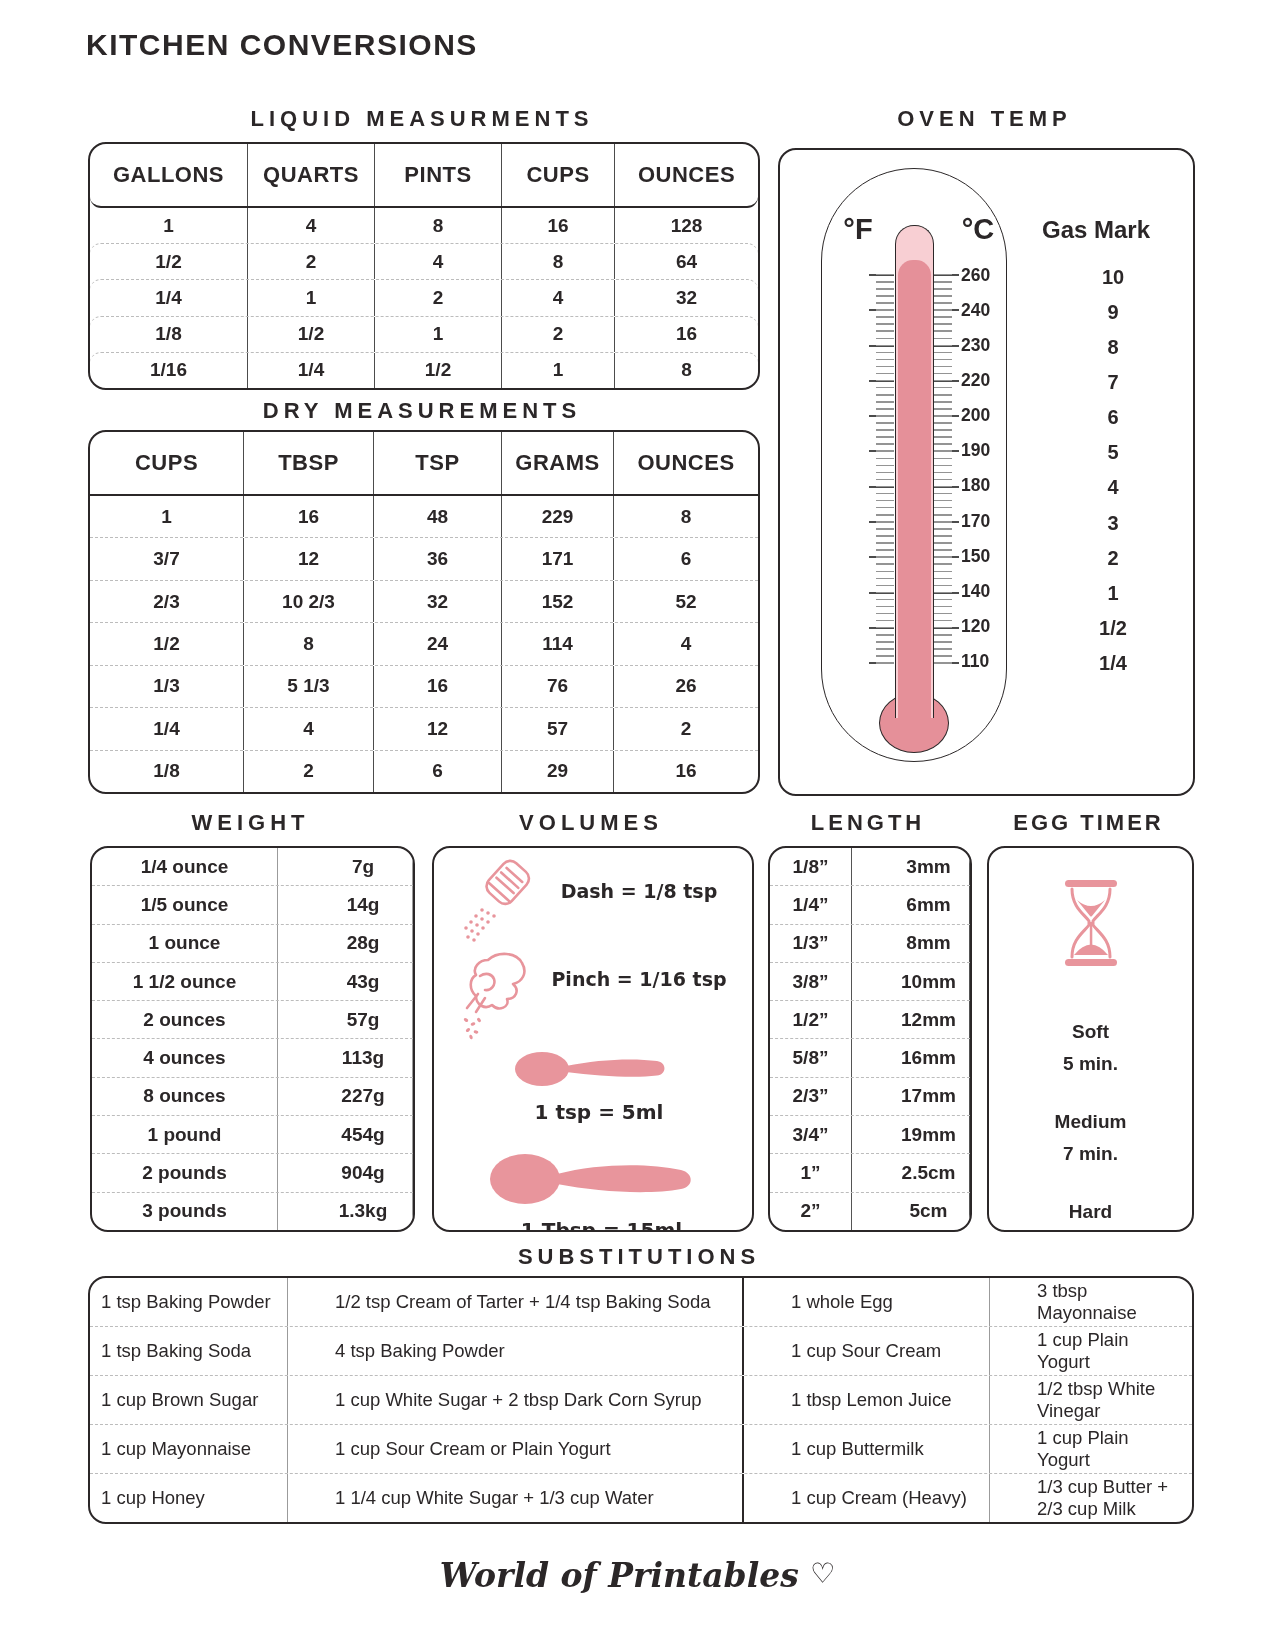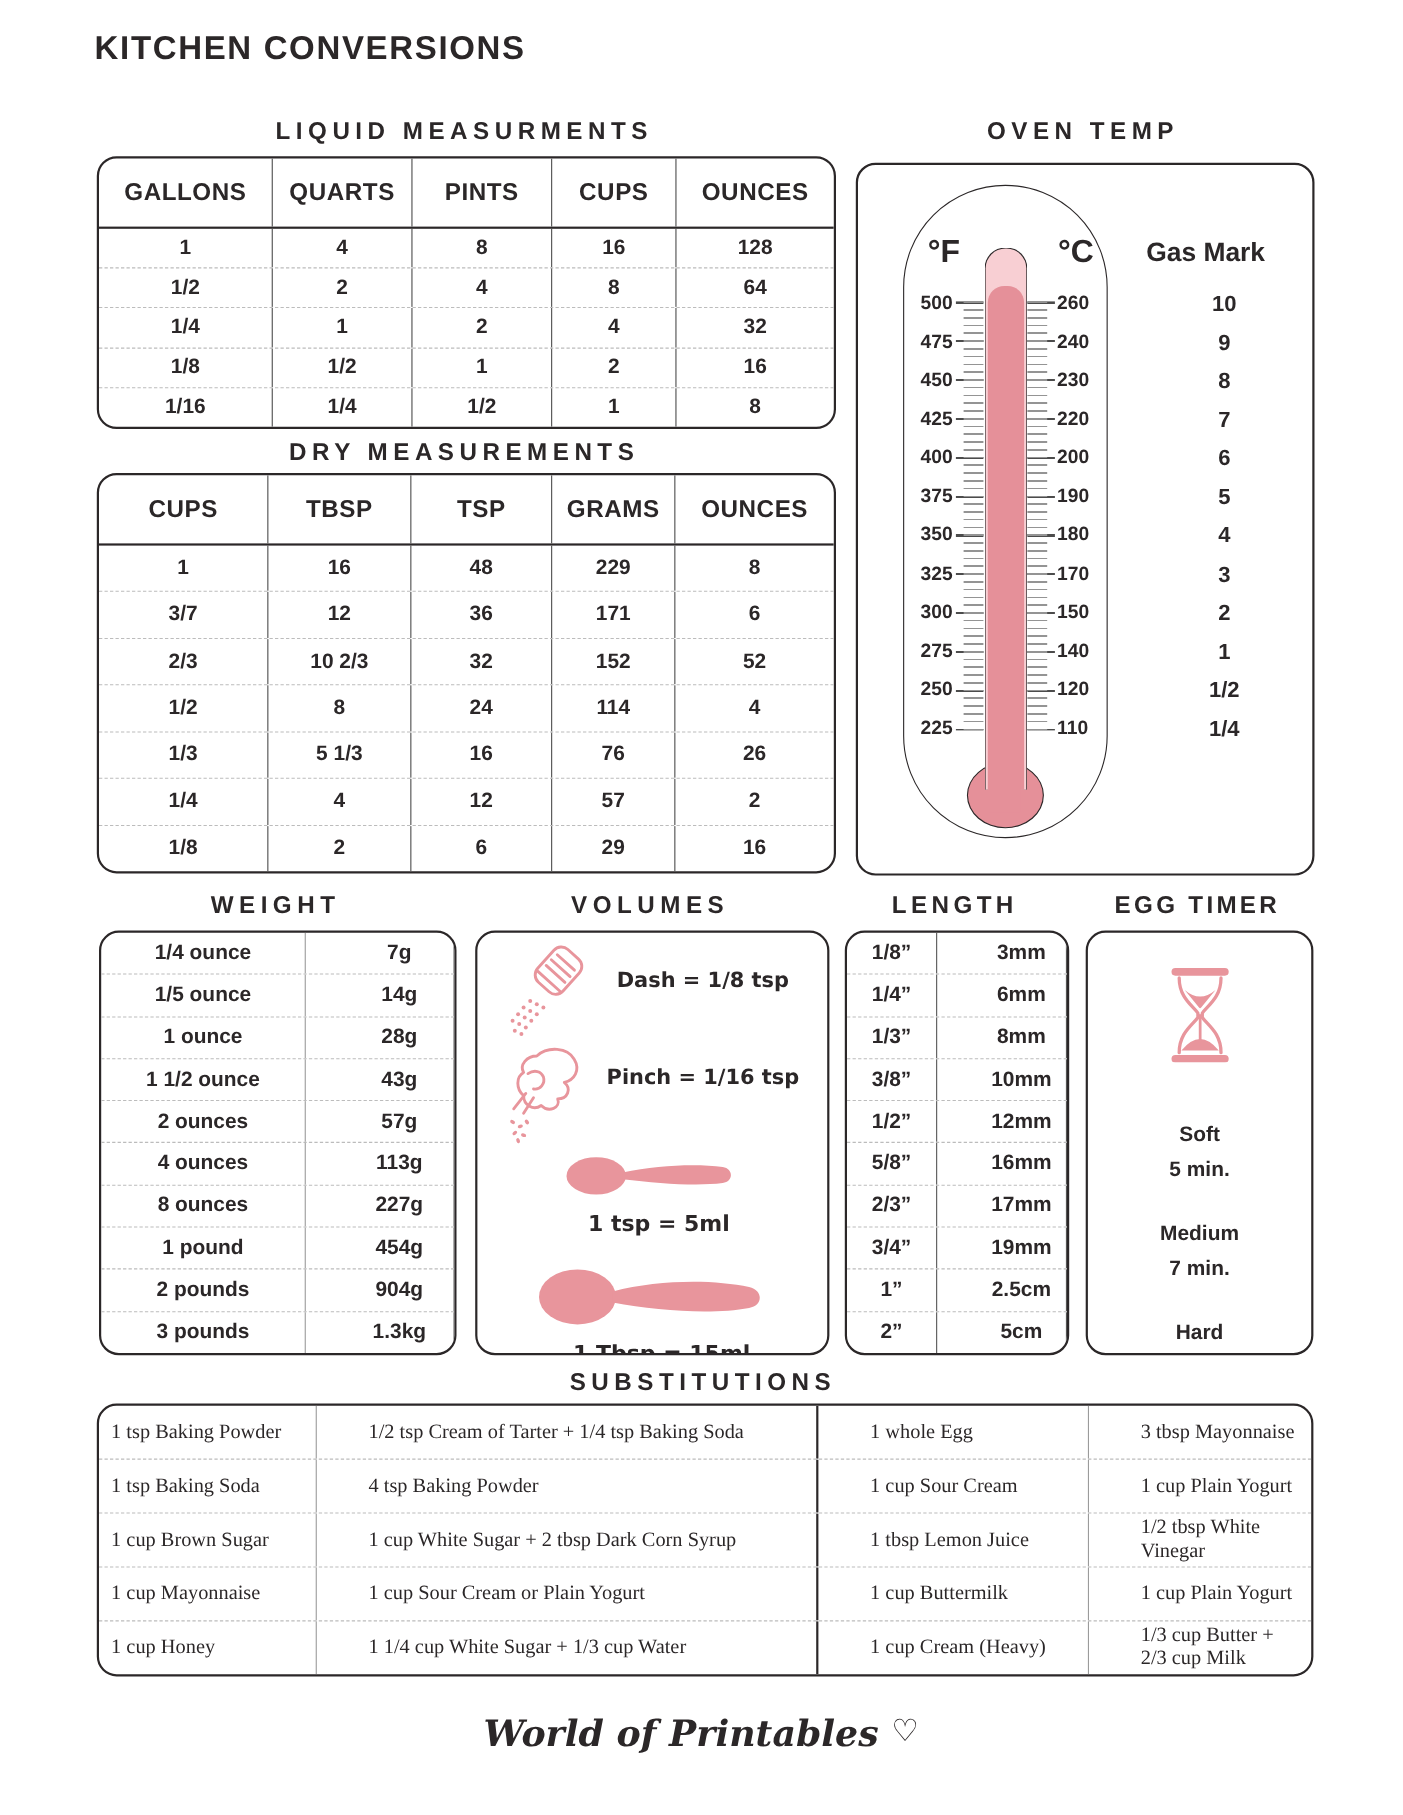--- a/index.html
+++ b/index.html
@@ -5,21 +5,21 @@
   html,body{margin:0;padding:0;background:#ffffff;}
   .page{position:relative;width:1275px;height:1650px;background:#fff;overflow:hidden;
         font-family:"Liberation Sans", sans-serif;color:#2b2728;}
   .abs{position:absolute;}
   .page-title{left:86px;top:28px;font-size:30px;font-weight:700;letter-spacing:1.5px;}
   .sec-title{font-size:22px;font-weight:700;letter-spacing:5px;text-align:center;}
 
   
   .tblbox{border:2px solid #2b2728;border-radius:18px;background:#fff;display:flex;flex-direction:column;overflow:hidden;}
   .grid{display:grid;align-items:center;}
-  .g-liq{grid-template-columns:158px 127px 127px 113px 1fr;}
+  .g-liq{grid-template-columns:158px 127px 127px 113px 1fr;border-radius:11px;}
   .g-dry{grid-template-columns:154px 130px 128px 112px 1fr;}
   .cell{height:100%;display:flex;align-items:center;justify-content:center;text-align:center;
         font-weight:700;font-size:19px;border-right:1px solid #4c4c4c;}
   .cell:last-child{border-right:none;}
   .hrow{height:62px;border-bottom:2px solid #2b2728;flex:none;}
   .hrow .cell{font-size:22px;letter-spacing:.5px;}
   .drow{flex:1;}
   .drow.dash{border-top:1px dashed #bcbcbc;}
 
   
@@ -60,21 +60,21 @@
 
   
   .vol-label{font-family:"DejaVu Sans", sans-serif;font-weight:700;font-size:19px;text-align:center;}
   .pink-stroke{stroke:#e8959c;fill:none;stroke-width:2.6;stroke-linecap:round;stroke-linejoin:round;}
   .pink-fill{fill:#e8959c;}
 
   
   .egg-entry{width:100%;text-align:center;font-size:19px;font-weight:700;line-height:32px;}
 
   
-  .g-subs{grid-template-columns:198px 420px 210px 1fr;font-family:Liberation Serif, serif;}
+  .g-subs{grid-template-columns:198px 420px 210px 1fr;}
   .g-subs .cell{justify-content:flex-start;text-align:left;padding:0 6px 0 11px;font-weight:400;font-size:18.5px;
                 border-right:1px solid #9b9b9b;height:100%;}
   .g-subs .cell.thick{border-right:2px solid #2b2728;}
   .g-subs .cell:last-child{border-right:none;}
 
   .footer{left:0;top:1556px;width:1275px;text-align:center;
           font-family:"DejaVu Serif", serif;font-style:italic;font-weight:700;font-size:33px;}
   .footer .heart{font-family:"DejaVu Sans", sans-serif;font-style:normal;font-size:28px;vertical-align:4px;}
 </style>
 </head>
@@ -137,34 +137,20 @@
       <div class="abs deg deg-c">°C</div>
       <div class="abs tick maj-l"></div>
       <div class="abs tick min-l"></div>
       <div class="abs tick maj-r"></div>
       <div class="abs tick min-r"></div>
       <div class="abs bulb"></div>
       <div class="abs tube">
         <div class="tube-fill"></div>
       </div>
       <div class="abs neck"></div>
-      <div class="abs scale-col f-col">
-        <div>500</div>
-        <div>475</div>
-        <div>450</div>
-        <div>425</div>
-        <div>400</div>
-        <div>375</div>
-        <div>350</div>
-        <div>325</div>
-        <div>300</div>
-        <div>275</div>
-        <div>250</div>
-        <div>225</div>
-      </div>
       <div class="abs scale-col c-col">
         <div>260</div>
         <div>240</div>
         <div>230</div>
         <div>220</div>
         <div>200</div>
         <div>190</div>
         <div>180</div>
         <div>170</div>
         <div>150</div>

